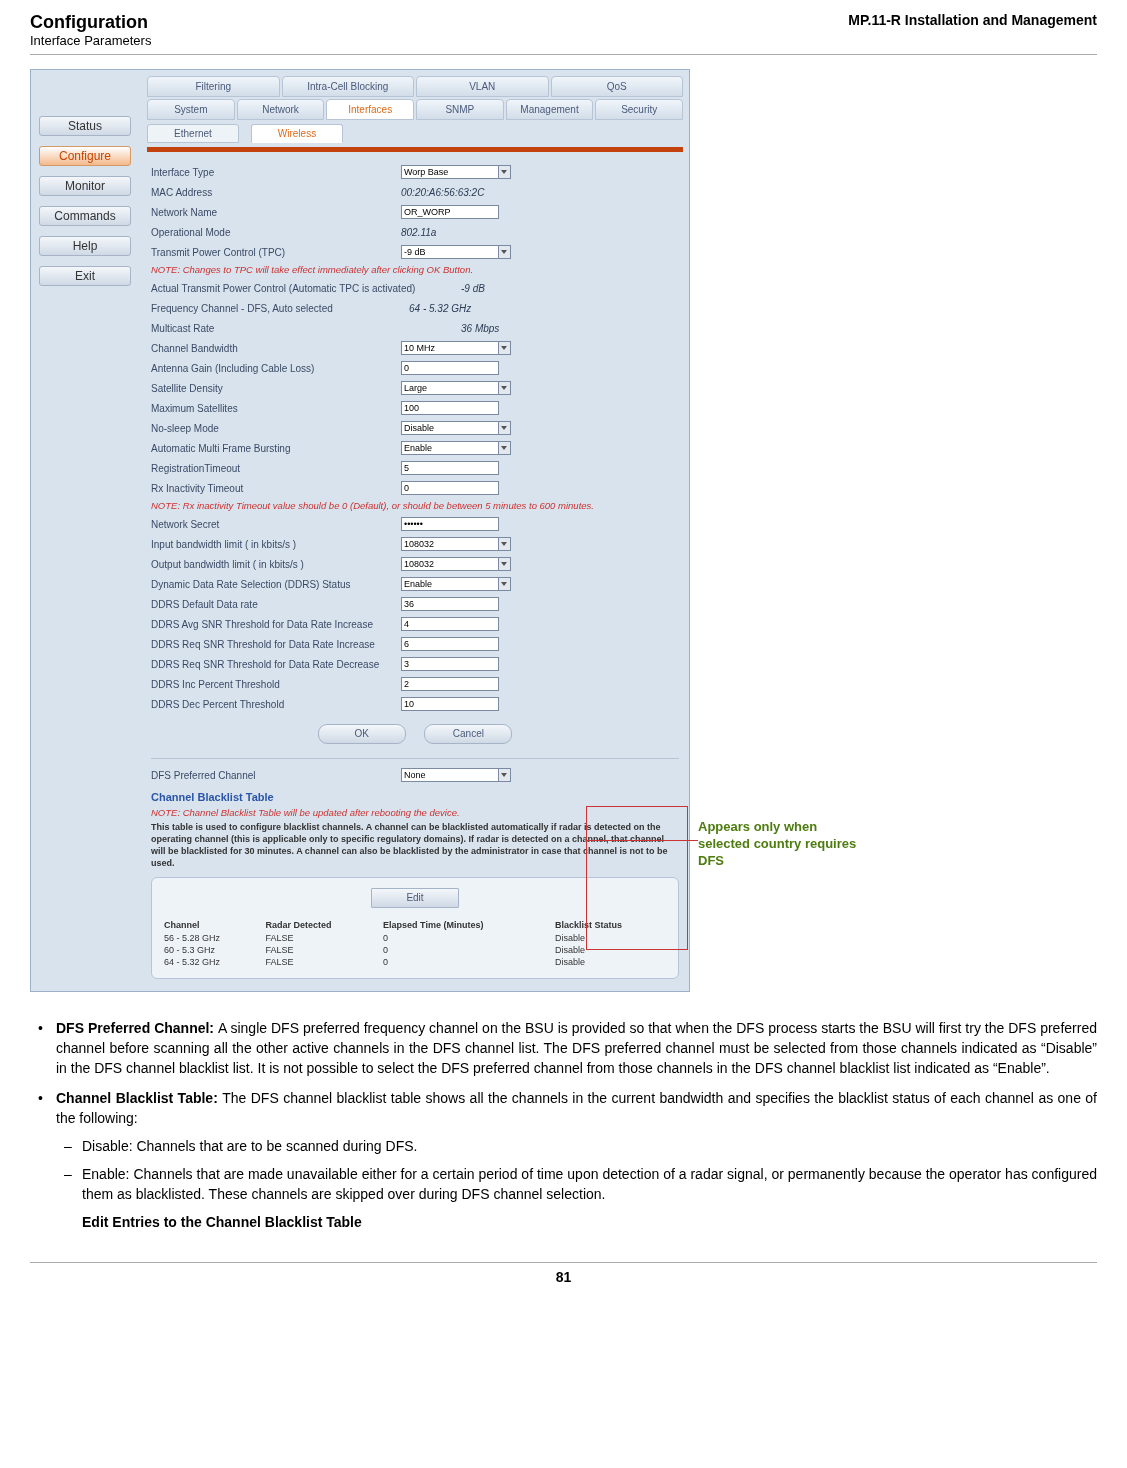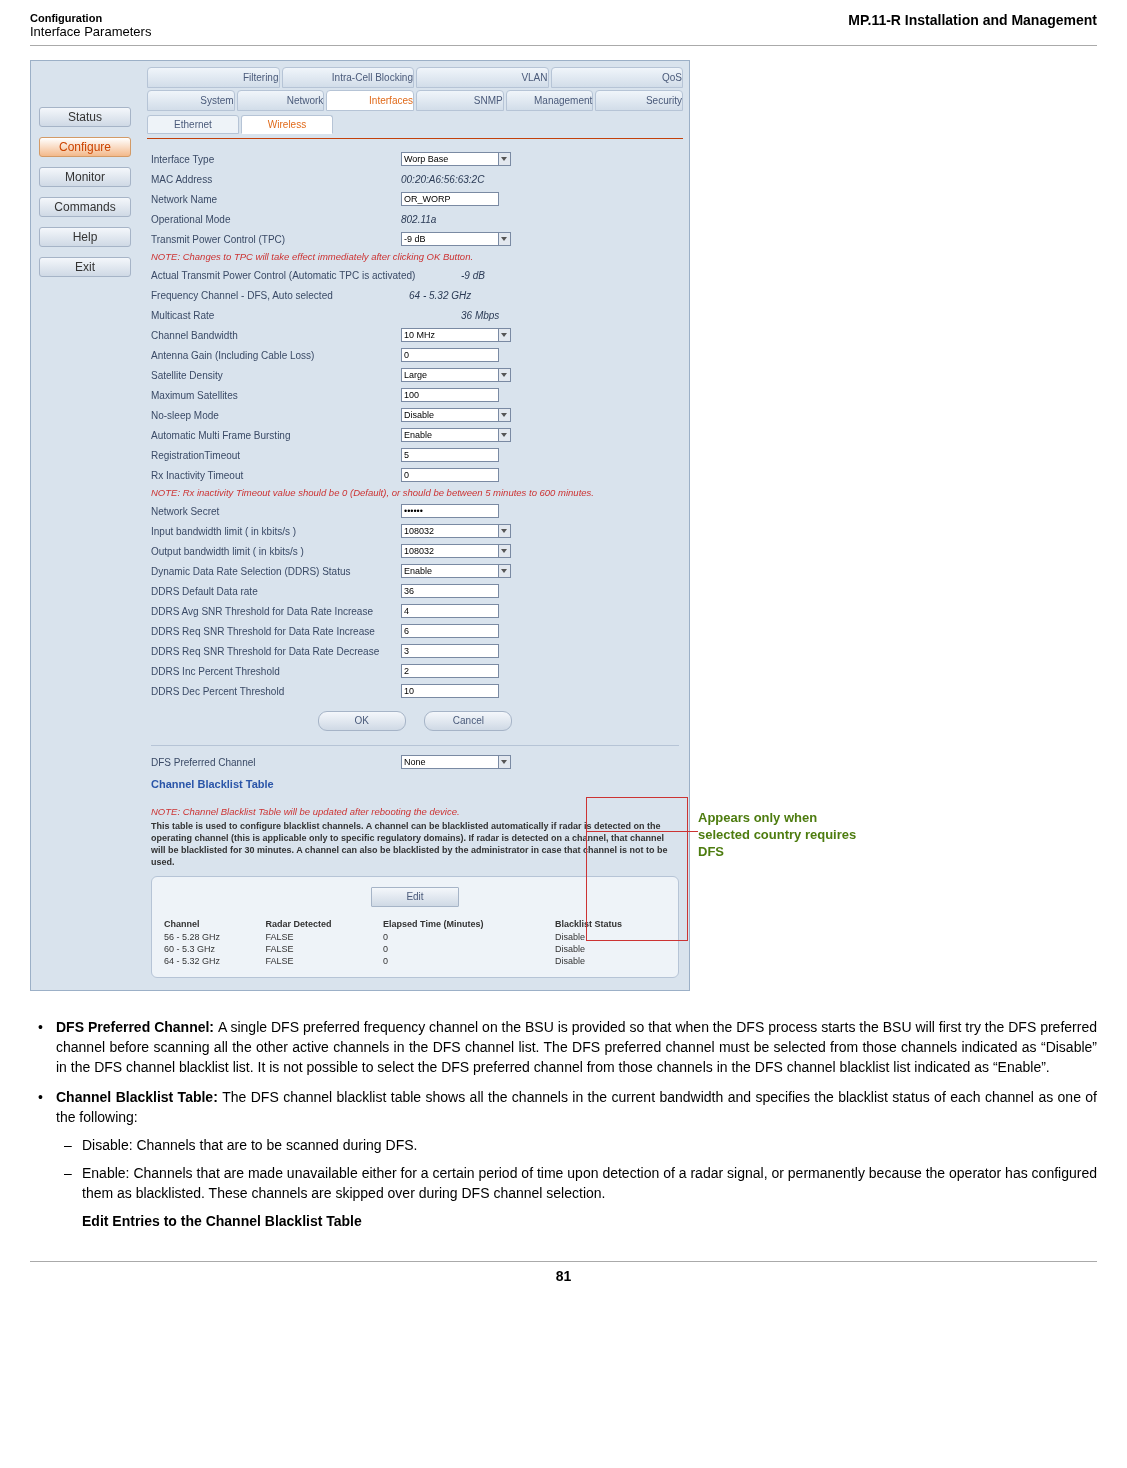--- a/index.html
+++ b/index.html
@@ -1,43 +1,43 @@
 <!DOCTYPE html>
 <html><head>
 <meta charset="utf-8">
 <style>
 body{margin:0;font-family:Arial,Helvetica,sans-serif;font-size:13px;color:#000;background:#fff}
 .page{width:1127px;margin:0 auto;padding:0 30px;box-sizing:border-box}
 .hdr{display:flex;justify-content:space-between;align-items:flex-start;padding-top:12px;border-bottom:1px solid #aaa;padding-bottom:6px;margin-bottom:14px}
-.hdr-l .t1{font-weight:bold;font-size:11px}
+.hdr-l .t1{font-weight:bold;font-size:18px}
 .hdr-l .t2{font-size:13px}
 .hdr-r{font-weight:bold;font-size:14px;}
 .figure-wrap{position:relative;width:660px;margin-bottom:26px}
 .app{width:660px;background:#d9e3ed;border:1px solid #9cb0c7;display:flex;box-sizing:border-box}
 .sidebar{width:110px;padding:46px 8px 8px 8px;box-sizing:border-box}
 .pill{display:block;width:90px;height:18px;line-height:18px;text-align:center;font-size:12px;color:#333;background:linear-gradient(#f4f7fb,#cfd9e5);border:1px solid #a6b4c7;border-radius:3px;margin-bottom:10px}
 .pill-active{background:linear-gradient(#fff,#f3b98b);color:#cc4400;border-color:#d39a66}
 .main{flex:1;padding:6px 6px 12px 6px;box-sizing:border-box;font-size:10px;color:#344}
 .tabs-row{display:flex;gap:2px;margin-bottom:2px}
-.tab{flex:1;text-align:right;padding:4px 0;font-size:10px;color:#4a5a7a;background:linear-gradient(#f0f5fa,#d2dde9);border:1px solid #b6c4d6;border-radius:4px 4px 0 0;cursor:pointer}
+.tab{flex:1;text-align:center;padding:4px 0;font-size:10px;color:#4a5a7a;background:linear-gradient(#f0f5fa,#d2dde9);border:1px solid #b6c4d6;border-radius:4px 4px 0 0;cursor:pointer}
 .tab-active{color:#e06a1a;background:#fff}
-.subtabs{display:flex;gap:2px;margin:4px 0 10px 0;border-bottom:1px solid #c2410c;padding-bottom:4px}
+.subtabs{display:flex;gap:12px;margin:4px 0 10px 0;border-bottom:5px solid #c2410c;padding-bottom:4px}
 .subtab{width:90px;text-align:center;padding:3px 0;font-size:10px;color:#4a5a7a;background:#eef3f8;border:1px solid #b6c4d6;border-radius:3px 3px 0 0;cursor:pointer}
 .subtab-active{color:#e06a1a;background:#fff;border-bottom-color:#fff}
 .form{background:#d9e3ed;padding:0 4px}
 .row{display:flex;align-items:center;height:20px;font-size:10px;color:#3a4a66}
 .row .lbl{width:250px}
 .row .val{color:#2a3a55;font-style:italic}
 .sel{width:98px;height:14px;font-size:9px;background:#fff;border:1px solid #7a8aa3;box-sizing:border-box}
 .txt{width:98px;height:14px;font-size:9px;background:#fff;border:1px solid #7a8aa3;box-sizing:border-box;padding:0 2px}
 .note{color:#c33;font-style:italic;font-size:9.5px;line-height:12px;margin:2px 0}
 .btns{text-align:center;margin:10px 0 14px 0}
 .btn{display:inline-block;width:86px;height:18px;line-height:18px;text-align:center;font-size:10px;color:#4a5a7a;background:linear-gradient(#f4f7fb,#cfd9e5);border:1px solid #a6b4c7;border-radius:9px;margin:0 8px}
 .hr{border:none;border-top:1px solid #b6c4d6;margin:6px 0}
-.section-title{color:#2a55a8;font-weight:bold;font-size:11px;margin:6px 0 16px}
+.section-title{color:#2a55a8;font-weight:bold;font-size:11px;margin:6px 0 4px}
 .desc{color:#333;font-size:9px;line-height:12px;font-weight:bold;margin-bottom:8px}
 .tabl-box{background:#eef3f8;border:1px solid #b6c4d6;border-radius:6px;padding:10px 8px}
 .edit-btn{display:block;width:86px;height:18px;line-height:18px;text-align:center;font-size:10px;color:#4a5a7a;background:linear-gradient(#f4f7fb,#cfd9e5);border:1px solid #a6b4c7;border-radius:1px;margin:0 auto 10px auto}
 table.bl{width:100%;border-collapse:collapse;font-size:9px;color:#333}
 table.bl th{text-align:left;font-weight:bold;padding:2px 4px}
 table.bl td{padding:1px 4px}
 .callout{position:absolute;top:737px;left:556px;width:300px}
 .call-box{position:absolute;top:0;left:0;width:100px;height:142px;border:1px solid #c33}
 .call-line{position:absolute;top:34px;left:0;width:112px;height:1px;background:#c33}
 .call-txt{position:absolute;top:12px;left:112px;width:170px;color:#4d7c0f;font-weight:bold;font-size:13px;line-height:17px}

